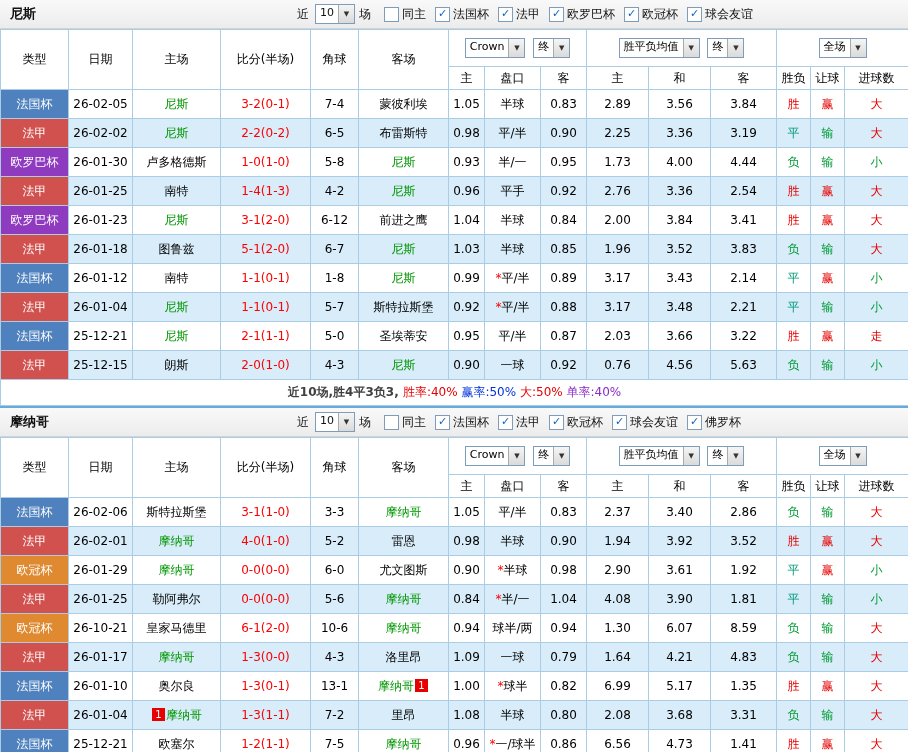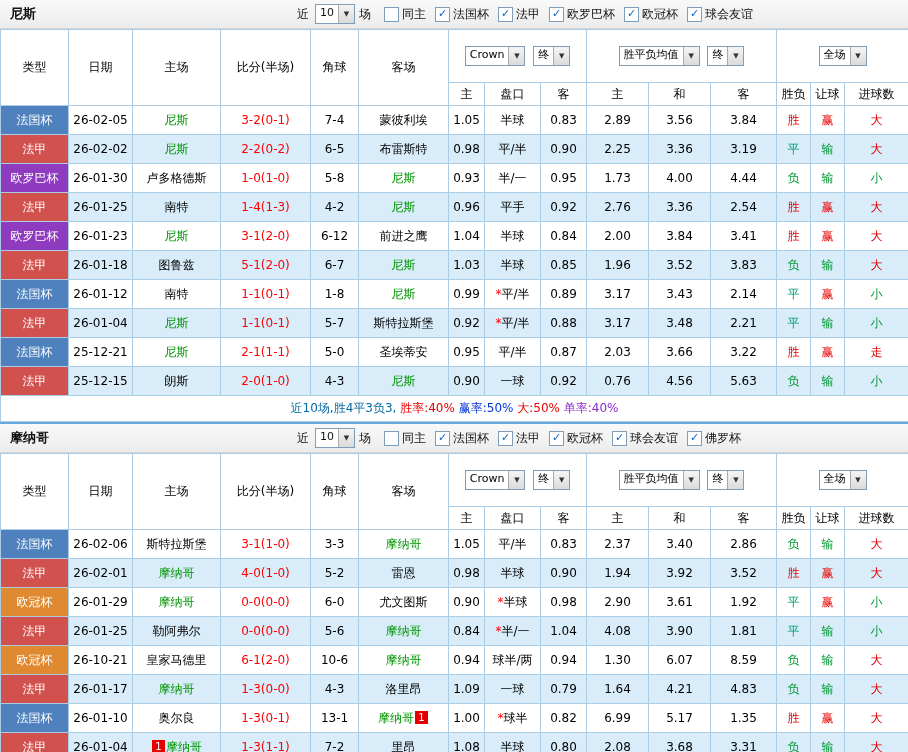--- a/index.html
+++ b/index.html
@@ -19,21 +19,21 @@
     color:#fff;font-size:13px;line-height:22px;text-align:center;font-weight:bold;cursor:pointer;}
 
   
   .section.second{border-top:2px solid #66a9dd;}
   .team-bar{height:28px;display:flex;align-items:center;background:linear-gradient(#f9f9f9,#ececec);
     border-bottom:1px solid #d4d4d4;padding-left:10px;}
   .team-name{font-size:13px;font-weight:bold;color:#111;width:285px;flex:0 0 auto;}
   .filters{display:flex;align-items:center;font-size:12px;color:#111;white-space:nowrap;}
   .flt-gap{margin:0 4px 0 2px;}
   .sel{display:inline-flex;align-items:stretch;border:1px solid #7f9db9;background:#fff;height:18px;
-    font-size:11px;line-height:16px;vertical-align:middle;margin:16px 2px;}
+    font-size:11px;line-height:16px;vertical-align:middle;margin:8px 2px;}
   .sel .v{padding:0 4px;white-space:nowrap;display:inline-block;}
   .sel .arr{width:15px;background:linear-gradient(#f5f5f5,#dadada);border-left:1px solid #aaa;color:#333;
     font-size:7px;display:flex;align-items:center;justify-content:center;}
   .cbx{display:inline-flex;align-items:center;margin-left:9px;cursor:pointer;gap:3px;}
   .cbx .box{width:13px;height:13px;border:1px solid #7f9db9;background:#fff;font-size:11px;line-height:11px;
     text-align:center;color:#0b62c4;font-weight:bold;}
 
   
   table.grid{border-collapse:collapse;table-layout:fixed;width:908px;}
   .grid th,.grid td{border:1px solid #abcce5;}
@@ -325,21 +325,21 @@
               <td>一球</td>
               <td>0.92</td>
               <td>0.76</td>
               <td>4.56</td>
               <td>5.63</td>
               <td style="color:#009933">负</td>
               <td style="color:#009933">输</td>
               <td style="color:#009933">小</td>
             </tr>
             <tr>
-              <td colspan="15" class="c-sum"><span style="color: #0369a1;">近10场,胜4平3负3, </span><span style="color: rgb(230, 0, 0);">胜率:40% </span><span style="color: rgb(0, 51, 221);">赢率:50% </span><span style="color: rgb(230, 0, 0);">大:50% </span><span style="color: rgb(138, 43, 201);">单率:40%</span></td>
+              <td colspan="15" class="c-sum"><span style="color: #404040; font-weight: bold;">近10场,胜4平3负3, </span><span style="color: rgb(230, 0, 0);">胜率:40% </span><span style="color: rgb(0, 51, 221);">赢率:50% </span><span style="color: rgb(230, 0, 0);">大:50% </span><span style="color: rgb(138, 43, 201);">单率:40%</span></td>
             </tr>
           </tbody>
     </table>
 
   </div>
 
   <div class="section second">
 
     <div class="team-bar">
       <span class="team-name">摩纳哥</span>

